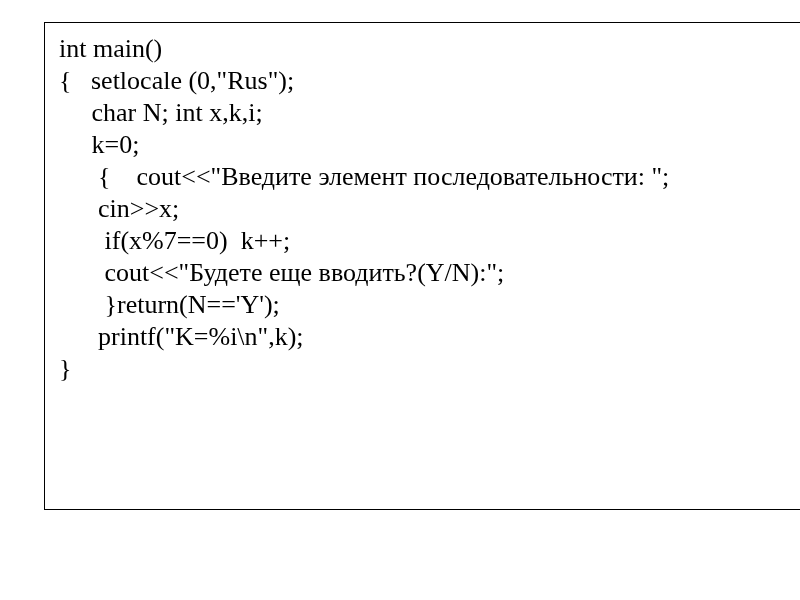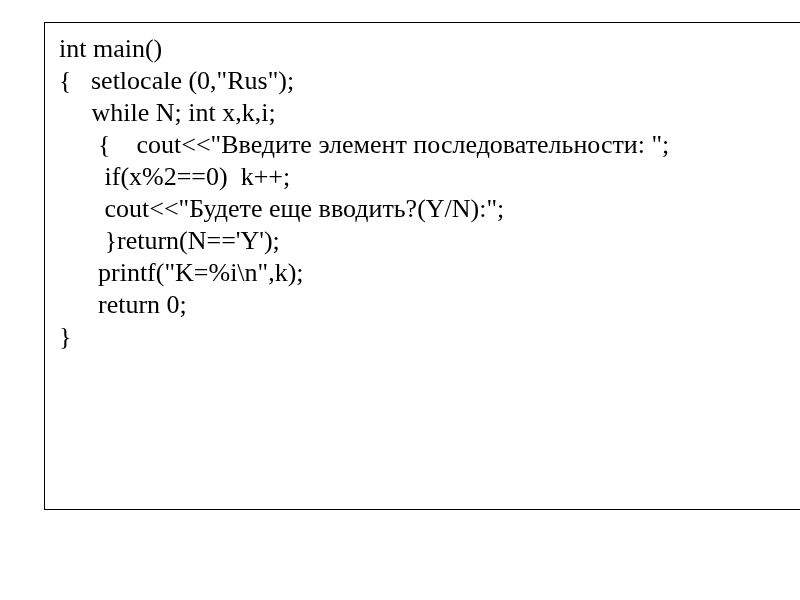--- a/index.html
+++ b/index.html
@@ -28,21 +28,22 @@
     line-height: 1.23;
     font-family: "Times New Roman", Times, serif;
   }
 </style>
 </head>
 <body>
 
 <div class="frame">
   <div class="code-line">int main()</div>
   <div class="code-line">{   setlocale (0,"Rus");</div>
-  <div class="code-line">     while N; int x,k,i;</div>
+  <div class="code-line">     char N; int x,k,i;</div>
+  <div class="code-line">     k=0;</div>
   <div class="code-line">      {    cout&lt;&lt;"Введите элемент последовательности: ";</div>
-  <div class="code-line">       if(x%2==0)  k++;</div>
+  <div class="code-line">      cin&gt;&gt;x;</div>
+  <div class="code-line">       if(x%7==0)  k++;</div>
   <div class="code-line">       cout&lt;&lt;"Будете еще вводить?(Y/N):";</div>
   <div class="code-line">       }return(N=='Y');</div>
   <div class="code-line">      printf("K=%i\n",k);</div>
-  <div class="code-line">      return 0;</div>
   <div class="code-line">}</div>
 </div>
 
 </body></html>

